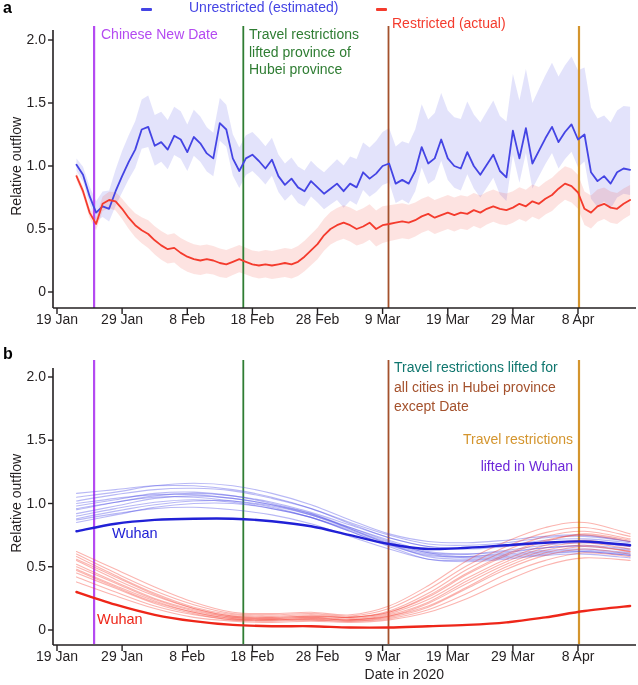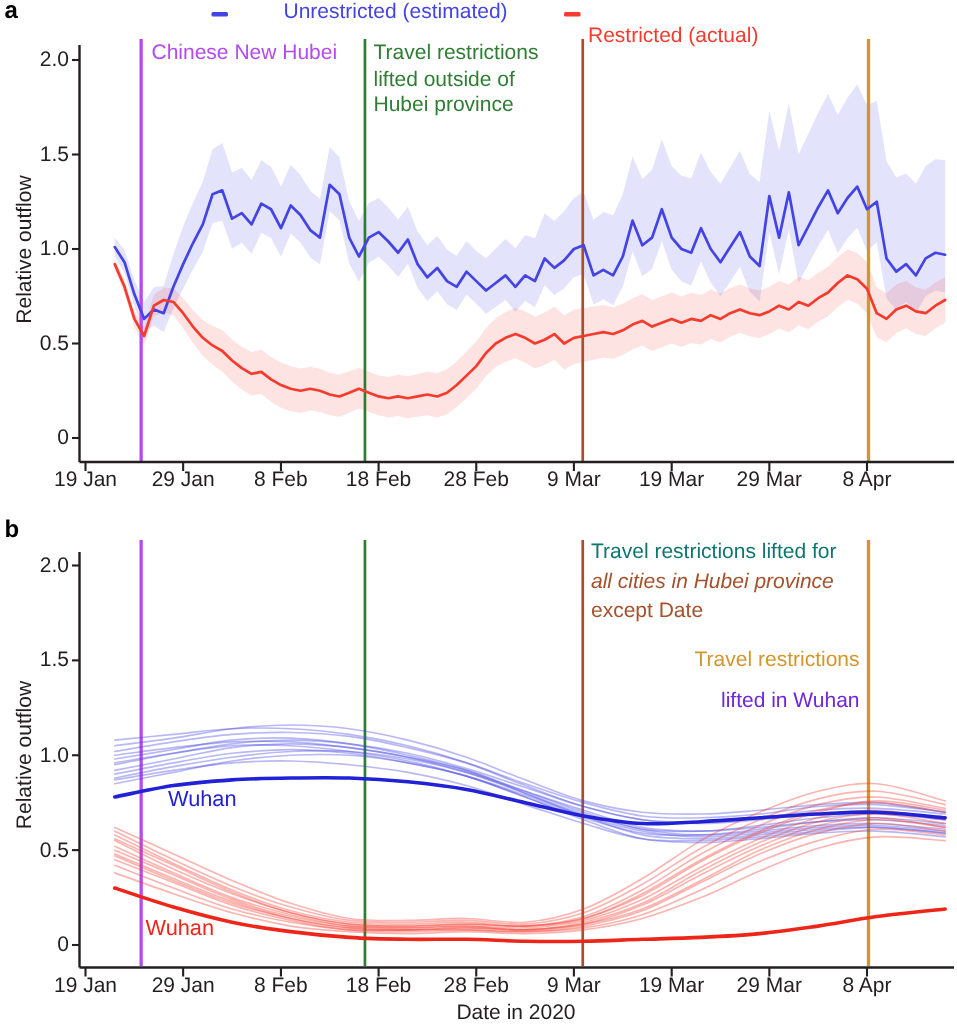--- a/index.html
+++ b/index.html
@@ -92,21 +92,21 @@
       <line x1="48" y1="166" x2="53" y2="166" stroke="#231f20" stroke-width="1.4"></line>
       <line x1="48" y1="503.5" x2="53" y2="503.5" stroke="#231f20" stroke-width="1.4"></line>
       <line x1="48" y1="229" x2="53" y2="229" stroke="#231f20" stroke-width="1.4"></line>
       <line x1="48" y1="566.75" x2="53" y2="566.75" stroke="#231f20" stroke-width="1.4"></line>
       <line x1="48" y1="292" x2="53" y2="292" stroke="#231f20" stroke-width="1.4"></line>
       <line x1="48" y1="630" x2="53" y2="630" stroke="#231f20" stroke-width="1.4"></line>
     </svg>
 
   <div class="txt yaxis-title" style="left:-54px;top:159px;">Relative outflow</div>
   <div class="txt yaxis-title" style="left:-54px;top:496px;">Relative outflow</div>
-  <div class="txt" style="left:244px;top:667px;width:200px;text-align:center;">Date in 2020</div>
+  <div class="txt" style="left:244px;top:667px;width:200px;text-align:right;">Date in 2020</div>
 
   <div id="textlayer">
       <div class="txt" style="left: 29px; top: 312px; width: 56px; text-align: center;">19 Jan</div>
       <div class="txt" style="left: 29px; top: 649px; width: 56px; text-align: center;">19 Jan</div>
       <div class="txt" style="left: 94.125px; top: 312px; width: 56px; text-align: center;">29 Jan</div>
       <div class="txt" style="left: 94.125px; top: 649px; width: 56px; text-align: center;">29 Jan</div>
       <div class="txt" style="left: 159.25px; top: 312px; width: 56px; text-align: center;">8 Feb</div>
       <div class="txt" style="left: 159.25px; top: 649px; width: 56px; text-align: center;">8 Feb</div>
       <div class="txt" style="left: 224.375px; top: 312px; width: 56px; text-align: center;">18 Feb</div>
       <div class="txt" style="left: 224.375px; top: 649px; width: 56px; text-align: center;">18 Feb</div>
@@ -123,25 +123,25 @@
       <div class="txt" style="left: 14px; top: 32px; width: 32px; text-align: right;">2.0</div>
       <div class="txt" style="left: 14px; top: 369px; width: 32px; text-align: right;">2.0</div>
       <div class="txt" style="left: 14px; top: 95px; width: 32px; text-align: right;">1.5</div>
       <div class="txt" style="left: 14px; top: 432.25px; width: 32px; text-align: right;">1.5</div>
       <div class="txt" style="left: 14px; top: 158px; width: 32px; text-align: right;">1.0</div>
       <div class="txt" style="left: 14px; top: 495.5px; width: 32px; text-align: right;">1.0</div>
       <div class="txt" style="left: 14px; top: 221px; width: 32px; text-align: right;">0.5</div>
       <div class="txt" style="left: 14px; top: 558.75px; width: 32px; text-align: right;">0.5</div>
       <div class="txt" style="left: 14px; top: 284px; width: 32px; text-align: right;">0</div>
       <div class="txt" style="left: 14px; top: 622px; width: 32px; text-align: right;">0</div>
-      <div class="txt" style="top: 27px; color: rgb(180, 74, 241); left: 101px;">Chinese New Hubei</div>
+      <div class="txt" style="top: 27px; color: rgb(180, 74, 241); left: 101px;">Chinese New Date</div>
       <div class="txt" style="top: 27px; color: rgb(47, 125, 51); left: 249px;">Travel restrictions</div>
-      <div class="txt" style="top: 44.5px; color: rgb(47, 125, 51); left: 249px;">lifted outside of</div>
+      <div class="txt" style="top: 44.5px; color: rgb(47, 125, 51); left: 249px;">lifted province of</div>
       <div class="txt" style="top: 62px; color: rgb(47, 125, 51); left: 249px;">Hubei province</div>
       <div class="txt" style="top: 360px; color: #0f766e; left: 394px;">Travel restrictions lifted for</div>
-      <div class="txt" style="top: 379.5px; color: rgb(164, 81, 44); left: 394px; font-style: italic;">all cities in Hubei province</div>
+      <div class="txt" style="top: 379.5px; color: rgb(164, 81, 44); left: 394px;">all cities in Hubei province</div>
       <div class="txt" style="top: 399px; color: rgb(164, 81, 44); left: 394px;">except Date</div>
       <div class="txt" style="top: 432px; color: rgb(212, 149, 46); right: 65px; text-align: right;">Travel restrictions</div>
       <div class="txt" style="top: 459px; color: #6d28d9; right: 65px; text-align: center;">lifted in Wuhan</div>
       <div class="txt" style="left: 112px; top: 526px; color: rgb(33, 33, 214); font-size: 14.5px;">Wuhan</div>
       <div class="txt" style="left: 97px; top: 612px; color: rgb(238, 38, 25); font-size: 14.5px;">Wuhan</div>
     </div>
 </div>
 
 </body></html>

